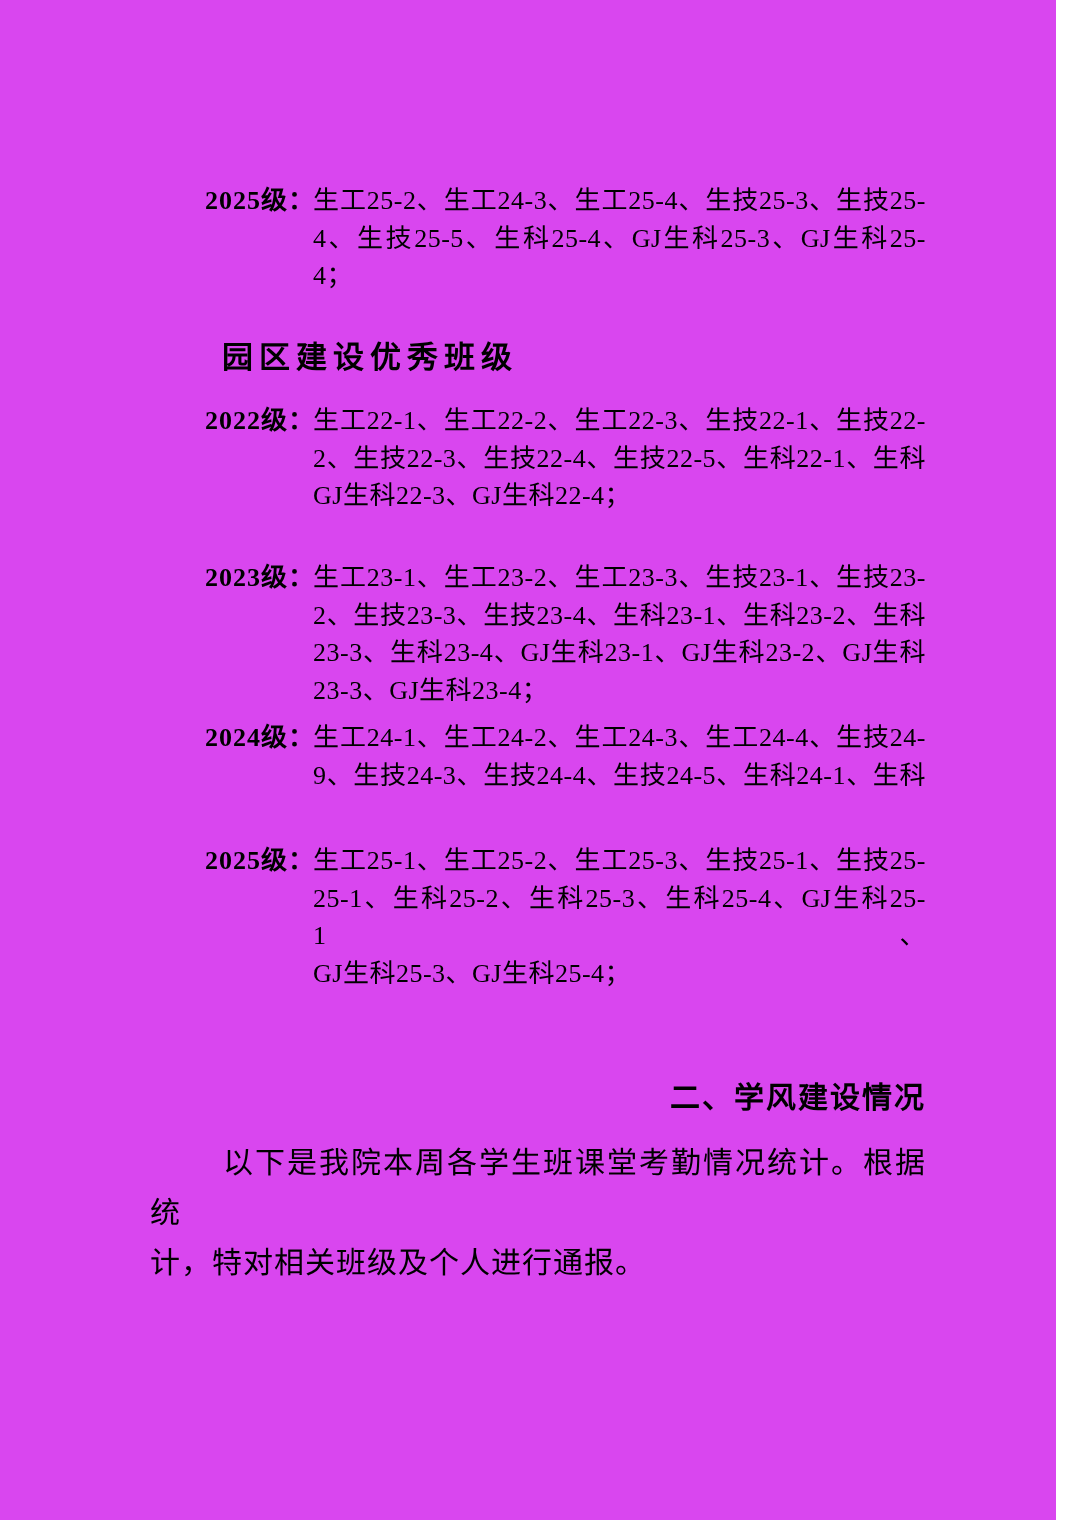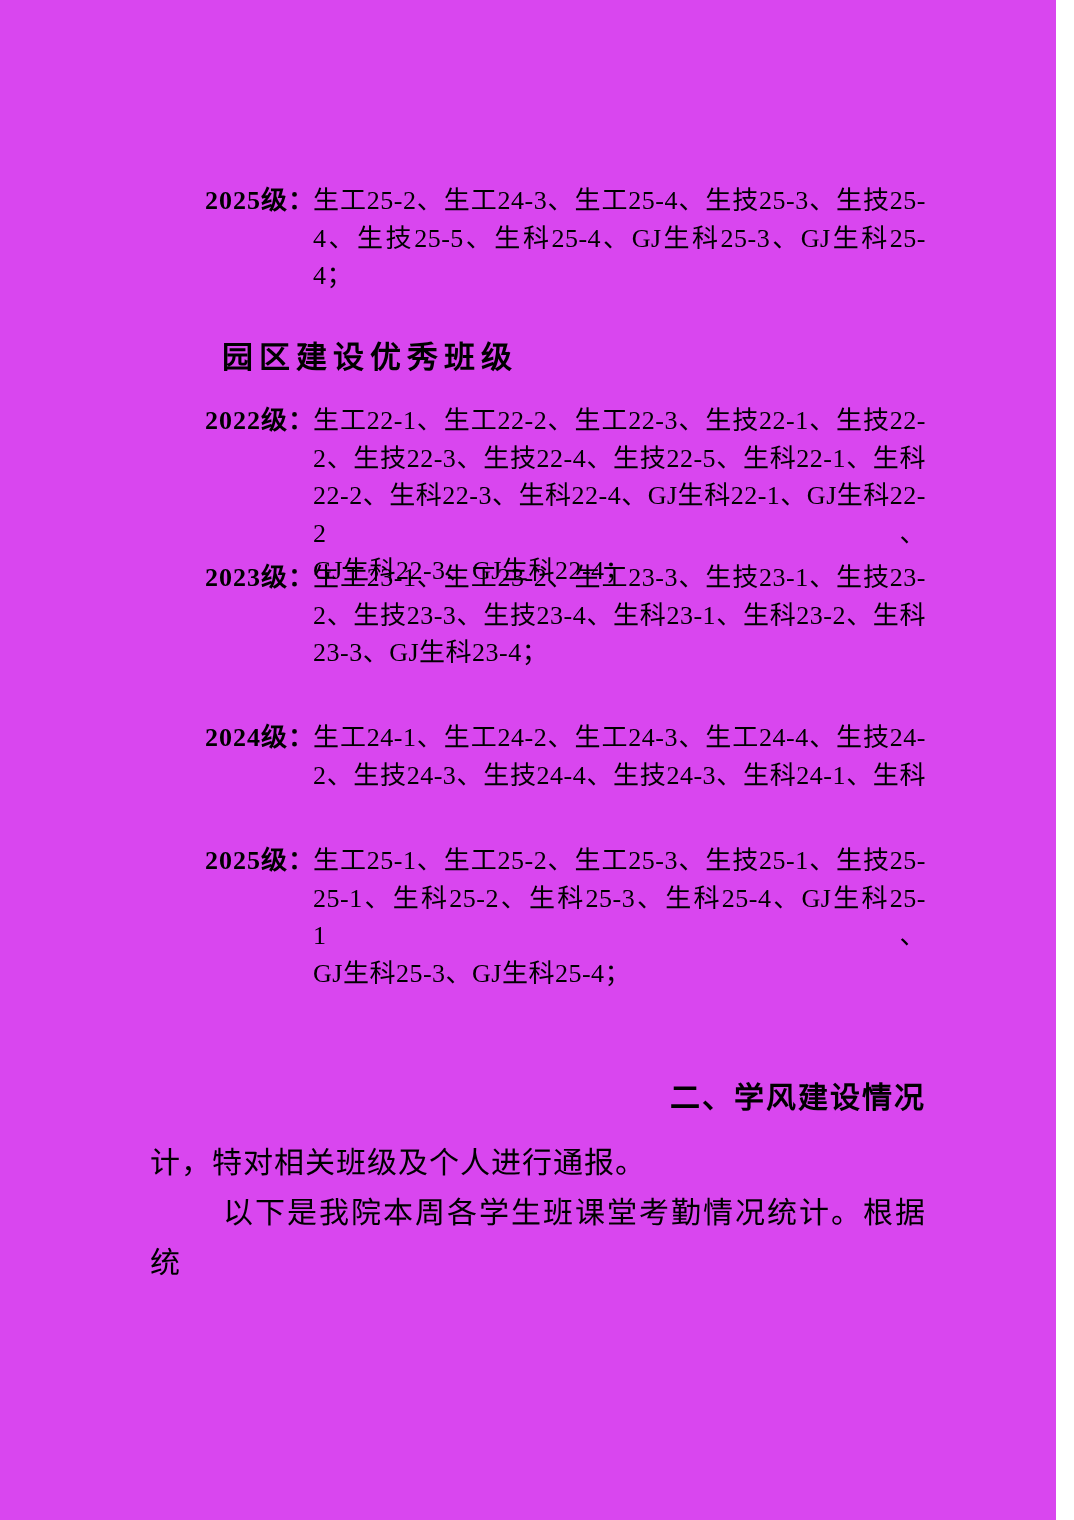--- a/index.html
+++ b/index.html
@@ -105,51 +105,51 @@
     </div>
   </section>
 
   <h2 class="heading1">园区建设优秀班级</h2>
 
   <section class="block" style="top:402px;">
     <span class="label">2022级：</span>
     <div class="lines">
       <div class="line">生工22-1、生工22-2、生工22-3、生技22-1、生技22-</div>
       <div class="line">2、生技22-3、生技22-4、生技22-5、生科22-1、生科</div>
-      <div class="line">22-2、生科22-3、生科22-4、GJ生科22-1、GJ生科22-2、</div>
       <div class="line last">GJ生科22-3、GJ生科22-4；</div>
     </div>
   </section>
 
   <section class="block" style="top:559px;">
     <span class="label">2023级：</span>
     <div class="lines">
       <div class="line">生工23-1、生工23-2、生工23-3、生技23-1、生技23-</div>
       <div class="line">2、生技23-3、生技23-4、生科23-1、生科23-2、生科</div>
+      <div class="line">23-3、生科23-4、GJ生科23-1、GJ生科23-2、GJ生科</div>
       <div class="line last">23-3、GJ生科23-4；</div>
     </div>
   </section>
 
   <section class="block" style="top:719px;">
     <span class="label">2024级：</span>
     <div class="lines">
       <div class="line">生工24-1、生工24-2、生工24-3、生工24-4、生技24-</div>
-      <div class="line">2、生技24-3、生技24-4、生技24-3、生科24-1、生科</div>
+      <div class="line">9、生技24-3、生技24-4、生技24-5、生科24-1、生科</div>
     </div>
   </section>
 
   <section class="block" style="top:842px;">
     <span class="label">2025级：</span>
     <div class="lines">
       <div class="line">生工25-1、生工25-2、生工25-3、生技25-1、生技25-</div>
       <div class="line">25-1、生科25-2、生科25-3、生科25-4、GJ生科25-1、</div>
       <div class="line last">GJ生科25-3、GJ生科25-4；</div>
     </div>
   </section>
 
   <h3 class="heading2">二、学风建设情况</h3>
 
   <div class="para">
+    <div class="pline first">以下是我院本周各学生班课堂考勤情况统计。根据统</div>
     <div class="pline">计，特对相关班级及个人进行通报。</div>
-    <div class="pline first">以下是我院本周各学生班课堂考勤情况统计。根据统</div>
   </div>
 
 </div>
 
 </body></html>

